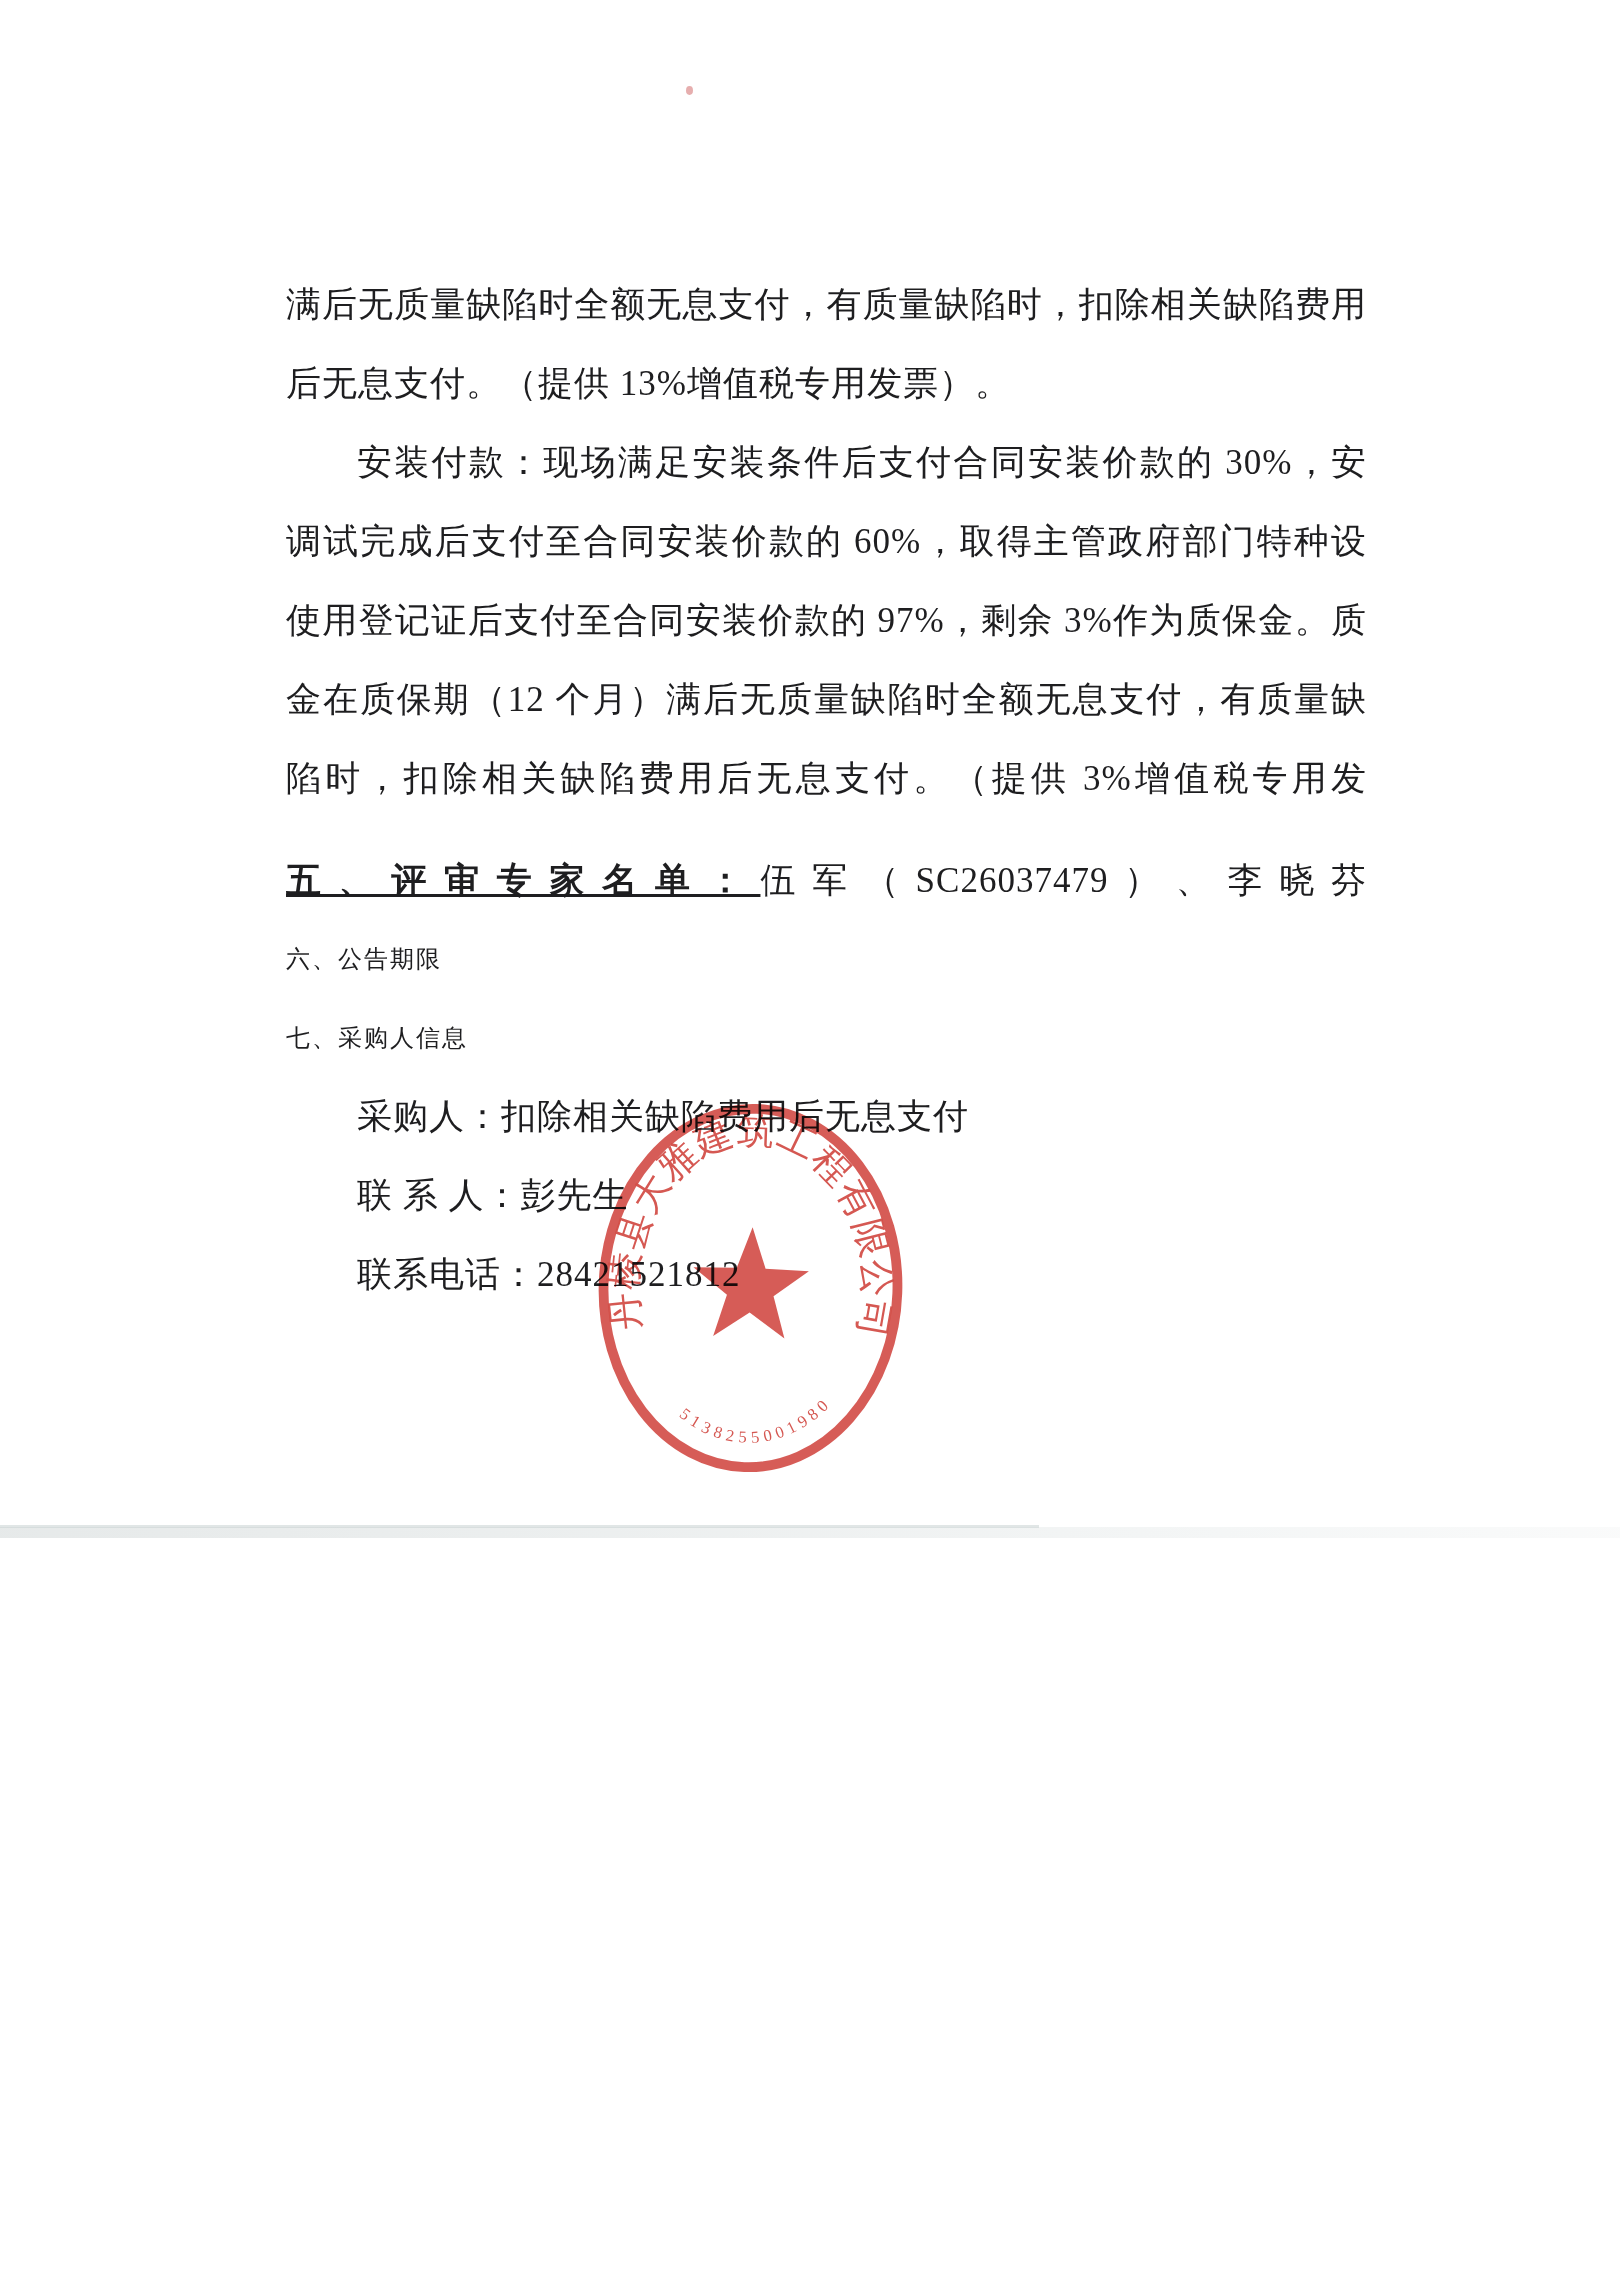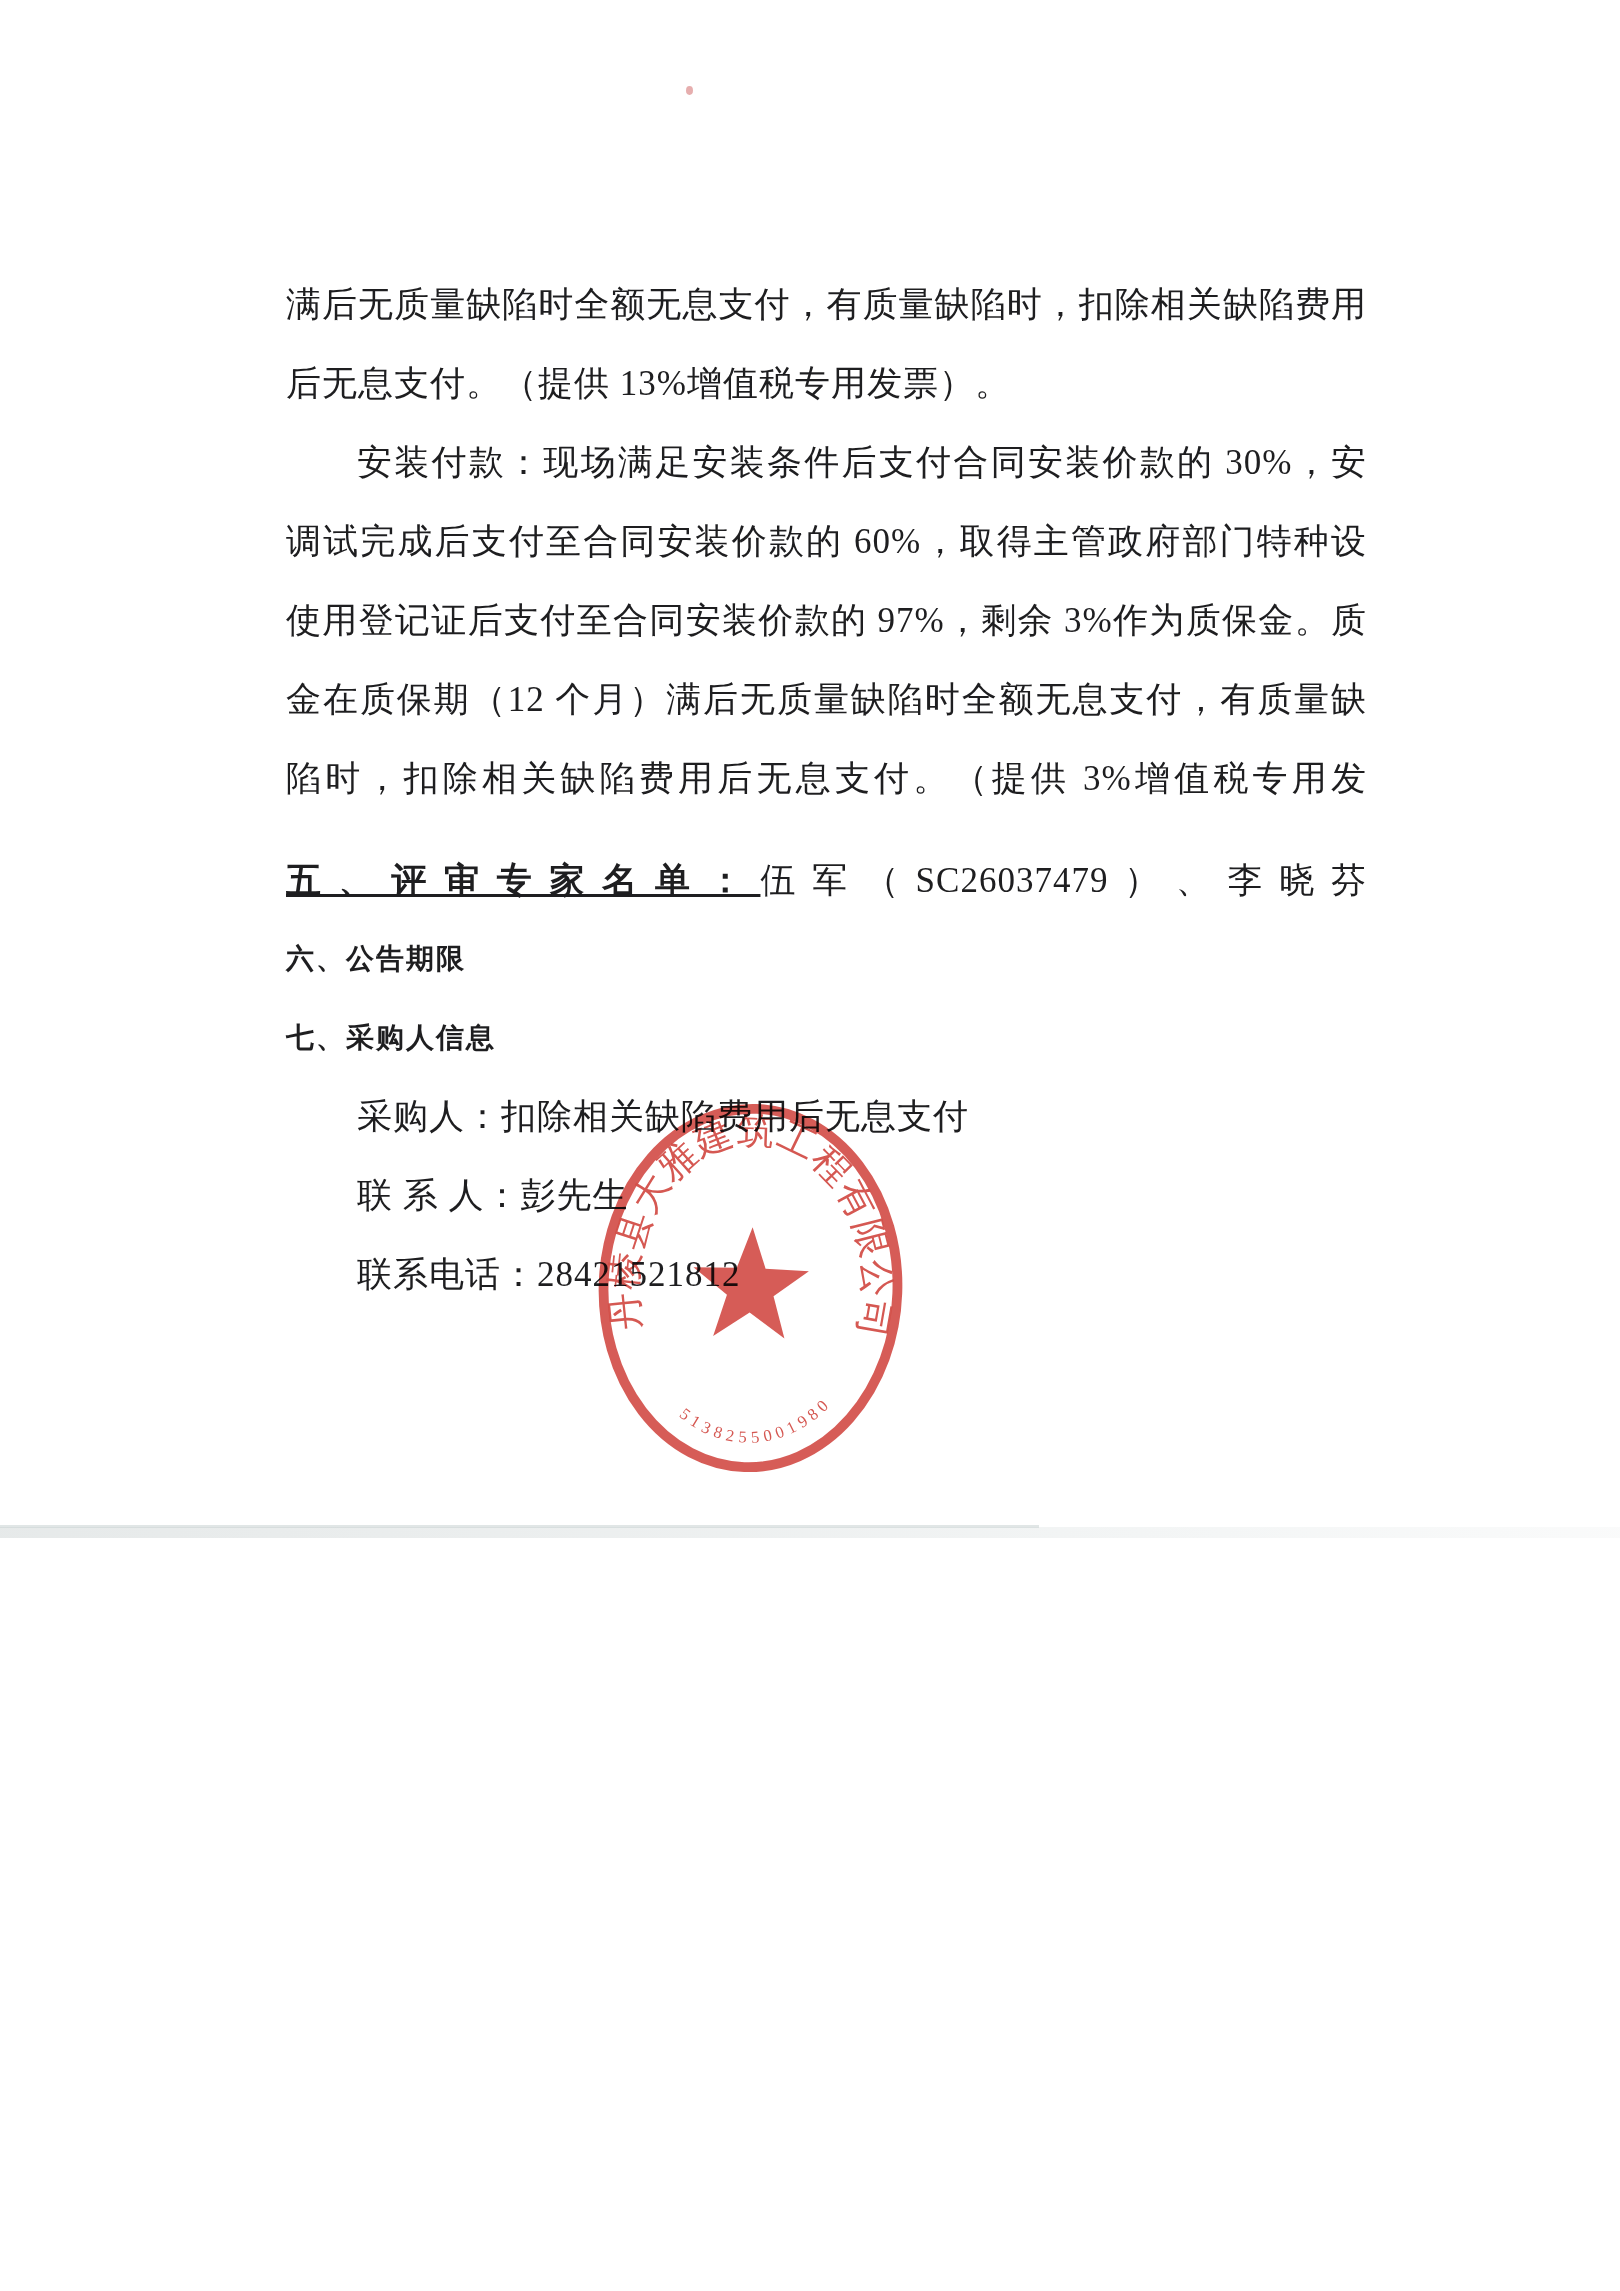--- a/index.html
+++ b/index.html
@@ -17,21 +17,21 @@
     letter-spacing:1px;
   }
   .line.full{
     white-space:normal;overflow:hidden;
     text-align:justify;text-align-last:justify;
   }
   .line.indent{text-indent:71px;}
   .line.gap{margin-top:21.6px;}
   .line.heading{
     font-family:"Liberation Sans","DejaVu Sans",sans-serif;
-    font-weight:700;font-size:28px;letter-spacing:2px;
+    font-weight:400;font-size:24px;letter-spacing:2px;
   }
   .line b{
     font-family:"Liberation Sans","DejaVu Sans",sans-serif;
     font-weight:700;letter-spacing:2px;text-decoration:underline;
   }
   .seal{
     position:absolute;left:584px;top:1092px;width:333px;height:392px;
     mix-blend-mode:multiply;opacity:0.9;
     transform:rotate(2deg);
   }

